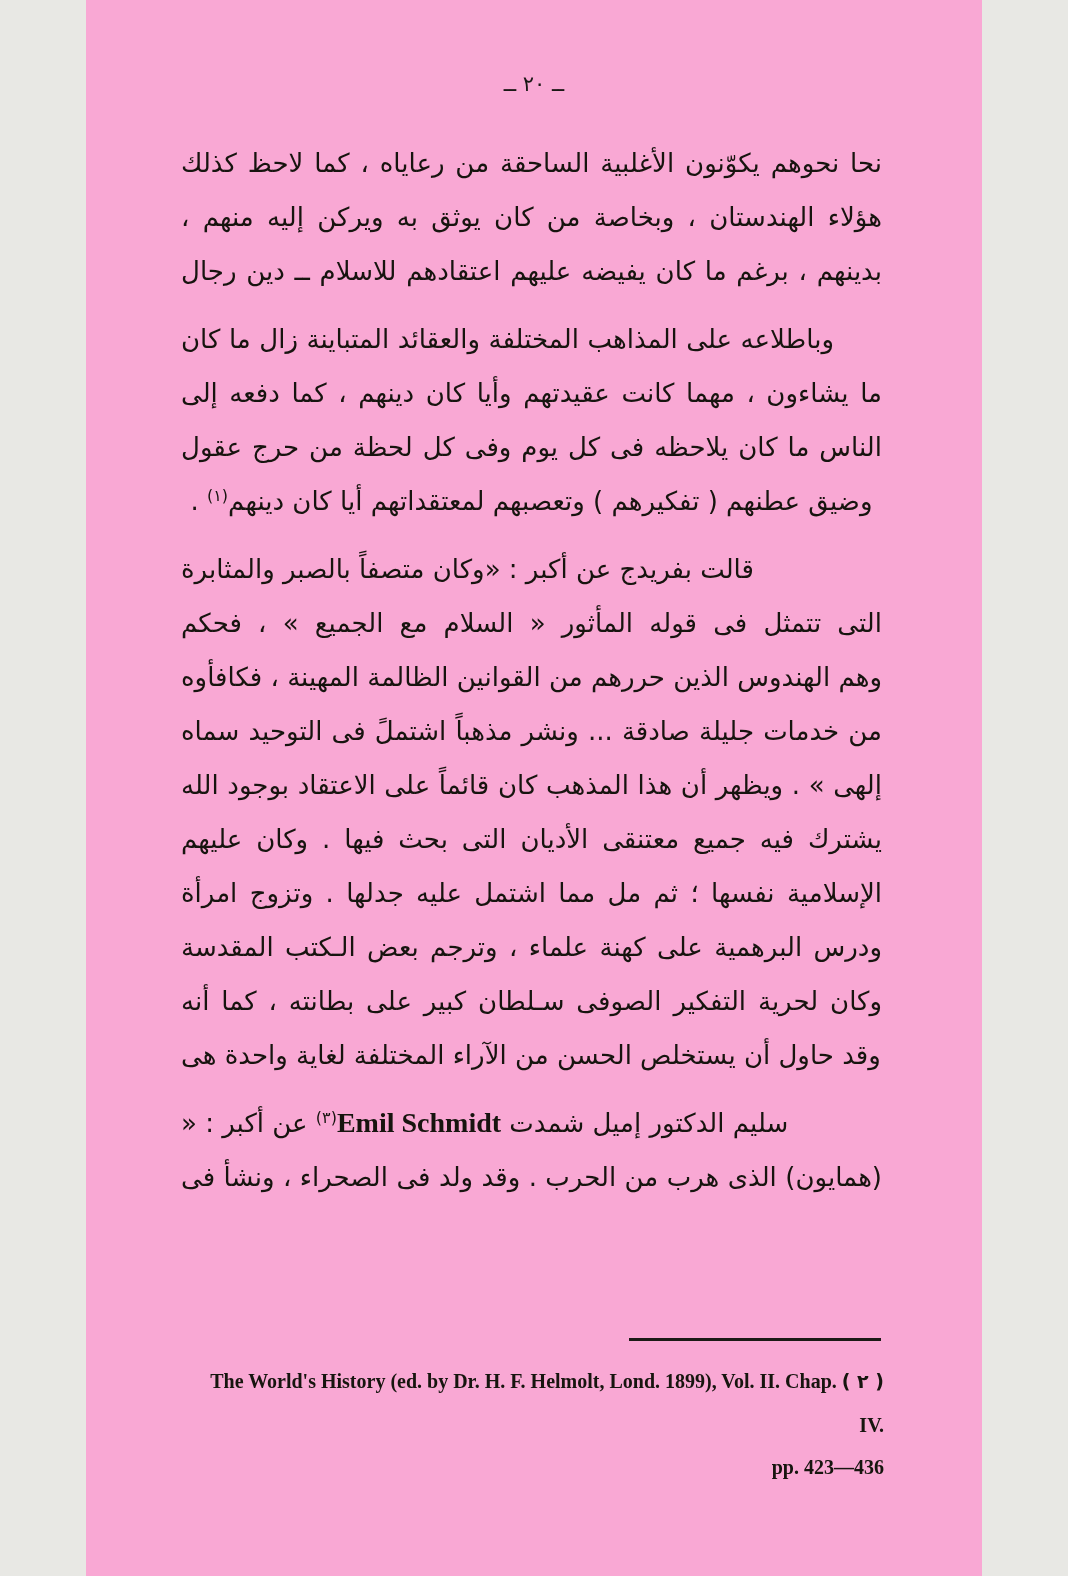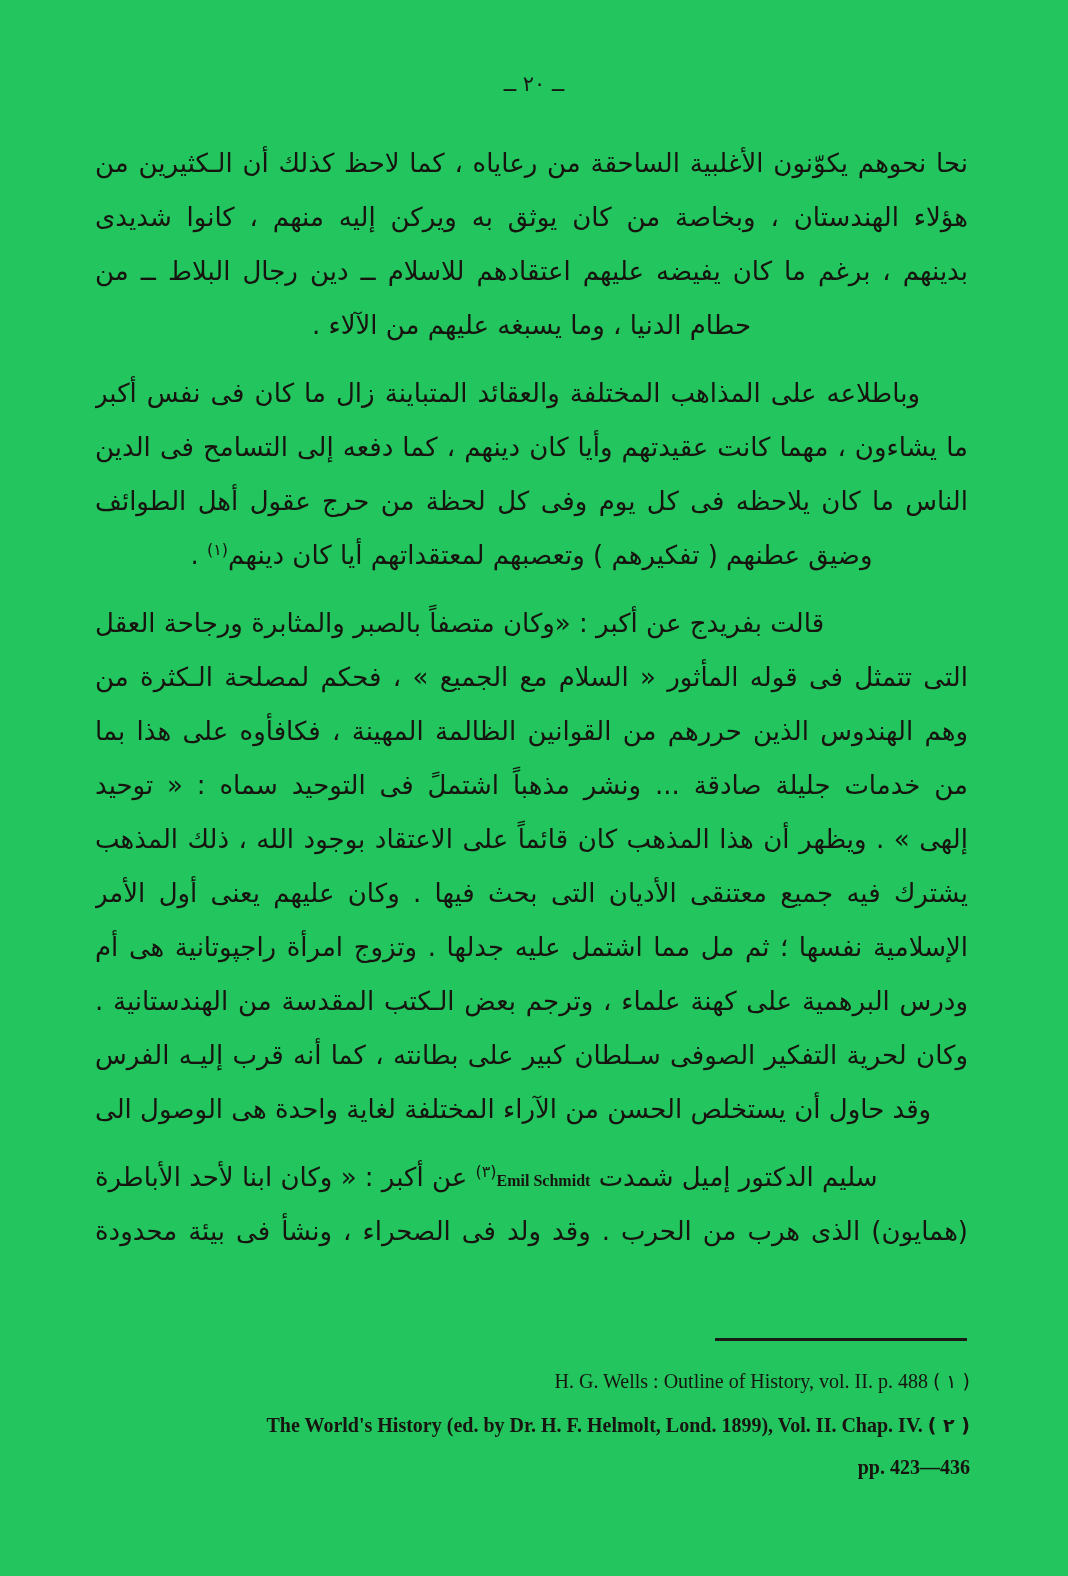--- a/index.html
+++ b/index.html
@@ -1,20 +1,20 @@
 <!DOCTYPE html>
 <html lang="ar"><head>
 <meta charset="utf-8">
 <style>
   html,body{margin:0;padding:0;background:#e8e8e4;}
   .page{
     position:relative;
-    width:1068px;height:1576px;
+    width:896px;height:1576px;
     margin:0 auto;
-    background:#22c55e;
+    background:#f9a8d4;
     color:#161412;
     overflow:hidden;
     box-sizing:border-box;
   }
   .pagenum{
     margin-top:72px;
     text-align:center;
     font-family:"DejaVu Sans",sans-serif;
     font-size:21px;
     letter-spacing:4px;
@@ -33,21 +33,21 @@
     height:54px;
     text-align:left;
     overflow:hidden;
   }
   .line.jl{ text-align:justify; text-align-last:justify; }
   .line.center{ text-align:center; }
   .indent-lg{ padding-right:80px; }
   .indent-sm{ padding-right:48px; }
   .latin{
     font-family:"Liberation Serif",serif;
-    font-size:16px;
+    font-size:28px;
     font-weight:bold;
     unicode-bidi:embed;
   }
   sup.fn-ref{
     font-size:16px;
     line-height:0;
     vertical-align:9px;
   }
   .foot-area{
     position:absolute;
@@ -92,21 +92,20 @@
 <div class="page">
 
   <div class="pagenum">ــ ٢٠ ــ</div>
 
   <div class="textblock">
 
     <div class="para">
       <div class="line jl">نحا نحوهم يكوّنون الأغلبية الساحقة من رعاياه ، كما لاحظ كذلك أن الـكثيرين من</div>
       <div class="line jl">هؤلاء الهندستان ، وبخاصة من كان يوثق به ويركن إليه منهم ، كانوا شديدى التمسك</div>
       <div class="line jl">بدينهم ، برغم ما كان يفيضه عليهم اعتقادهم للاسلام ــ دين رجال البلاط ــ من</div>
-      <div class="line center">حطام الدنيا ، وما يسبغه عليهم من الآلاء .</div>
     </div>
 
     <div class="para">
       <div class="line jl indent-sm">وباطلاعه على المذاهب المختلفة والعقائد المتباينة زال ما كان فى نفس أكبر من</div>
       <div class="line jl">ما يشاءون ، مهما كانت عقيدتهم وأيا كان دينهم ، كما دفعه إلى التسامح فى الدين مع جميع</div>
       <div class="line jl">الناس ما كان يلاحظه فى كل يوم وفى كل لحظة من حرج عقول أهل الطوائف المختلفة ،</div>
       <div class="line center"><span>وضيق عطنهم ( تفكيرهم ) وتعصبهم لمعتقداتهم أيا كان دينهم</span><sup class="fn-ref">(١)</sup><span> .</span></div>
     </div>
 
     <div class="para">
@@ -124,18 +123,17 @@
 
     <div class="para">
       <div class="line indent-sm"><span>سليم الدكتور إميل شمدت</span> <span class="latin" dir="ltr">Emil Schmidt</span><sup class="fn-ref">(٣)</sup> <span>عن أكبر : « وكان ابنا لأحد الأباطرة</span></div>
       <div class="line jl">(همايون) الذى هرب من الحرب . وقد ولد فى الصحراء ، ونشأ فى بيئة محدودة فمرن على</div>
     </div>
 
   </div>
 
   <div class="foot-area">
     <div class="foot-rule"></div>
-    <div class="foot-line foot-f1"><span class="marker">( ١ )</span> <span class="ftext" dir="ltr">H. G. Wells : Outline of History, vol. II. p. 488</span></div>
     <div class="foot-line foot-f2"><span class="marker">( ٢ )</span> <span class="ftext" dir="ltr">The World's History (ed. by Dr. H. F. Helmolt, Lond. 1899), Vol. II. Chap. IV.</span></div>
     <div class="foot-pages">pp. 423—436</div>
   </div>
 
 </div>
 
 </body></html>

